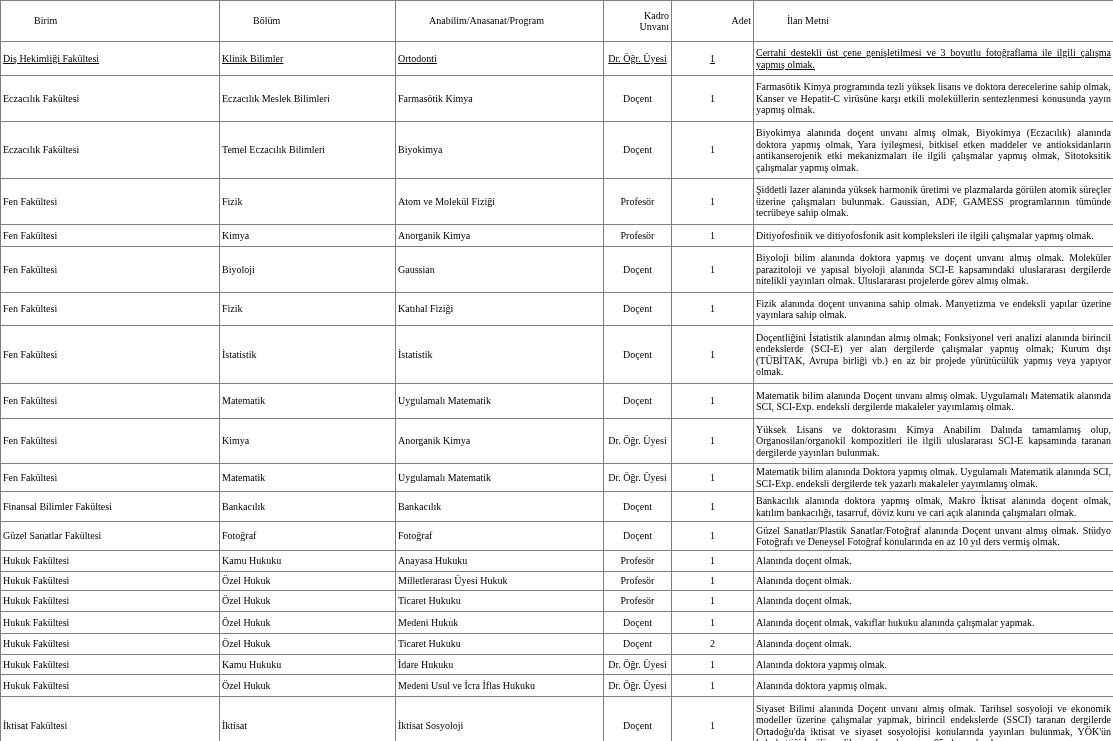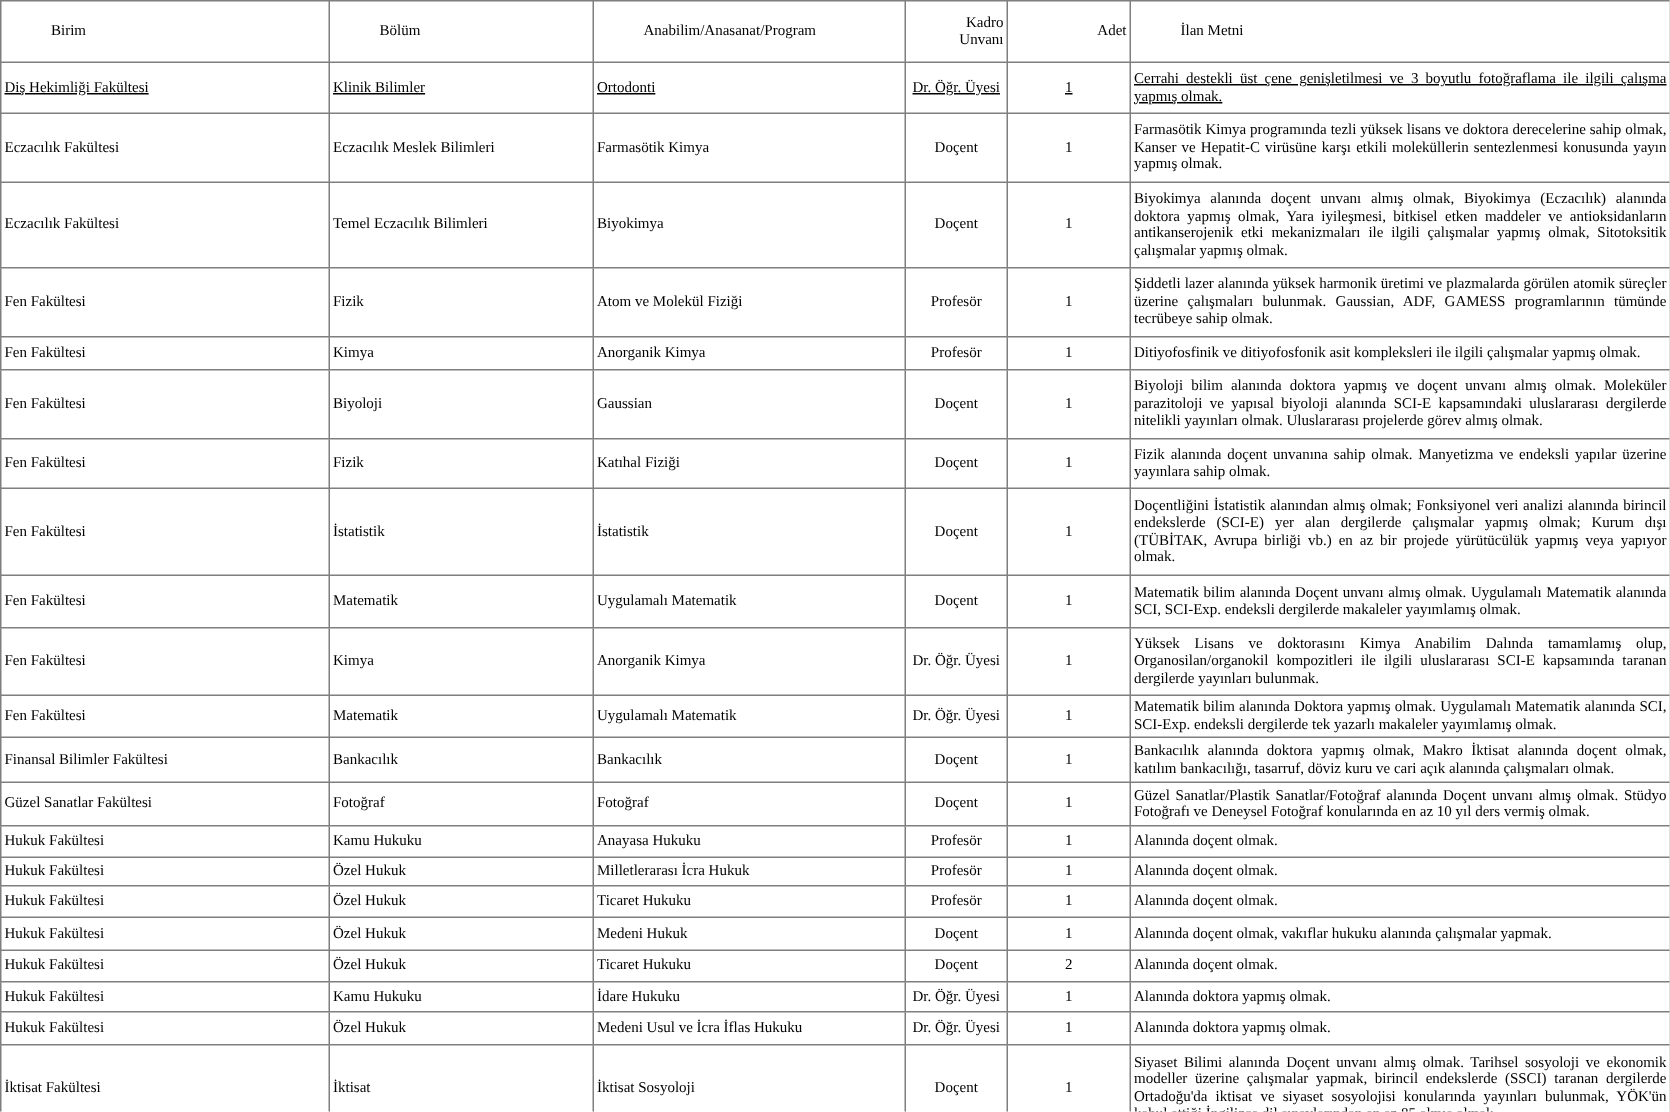--- a/index.html
+++ b/index.html
@@ -149,21 +149,21 @@
         <td>Hukuk Fakültesi</td>
         <td>Kamu Hukuku</td>
         <td>Anayasa Hukuku</td>
         <td class="c">Profesör</td>
         <td class="c">1</td>
         <td class="j">Alanında doçent olmak.</td>
       </tr>
       <tr style="height: 19px;">
         <td>Hukuk Fakültesi</td>
         <td>Özel Hukuk</td>
-        <td>Milletlerarası İcra Hukuk</td>
+        <td>Milletlerarası Üyesi Hukuk</td>
         <td class="c">Profesör</td>
         <td class="c">1</td>
         <td class="j">Alanında doçent olmak.</td>
       </tr>
       <tr style="height: 21px;">
         <td>Hukuk Fakültesi</td>
         <td>Özel Hukuk</td>
         <td>Ticaret Hukuku</td>
         <td class="c">Profesör</td>
         <td class="c">1</td>

